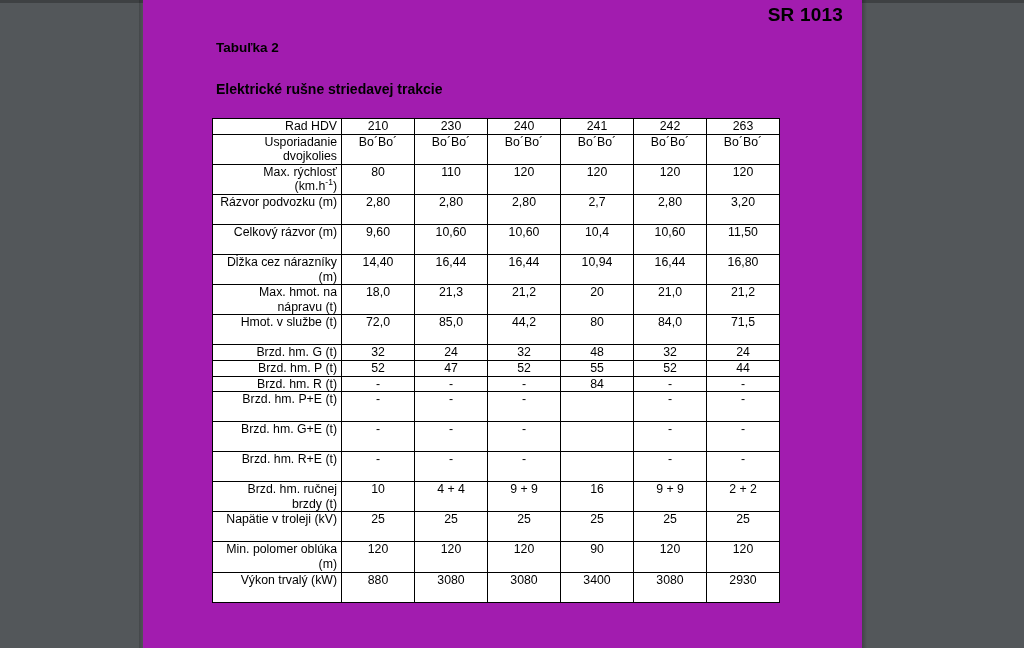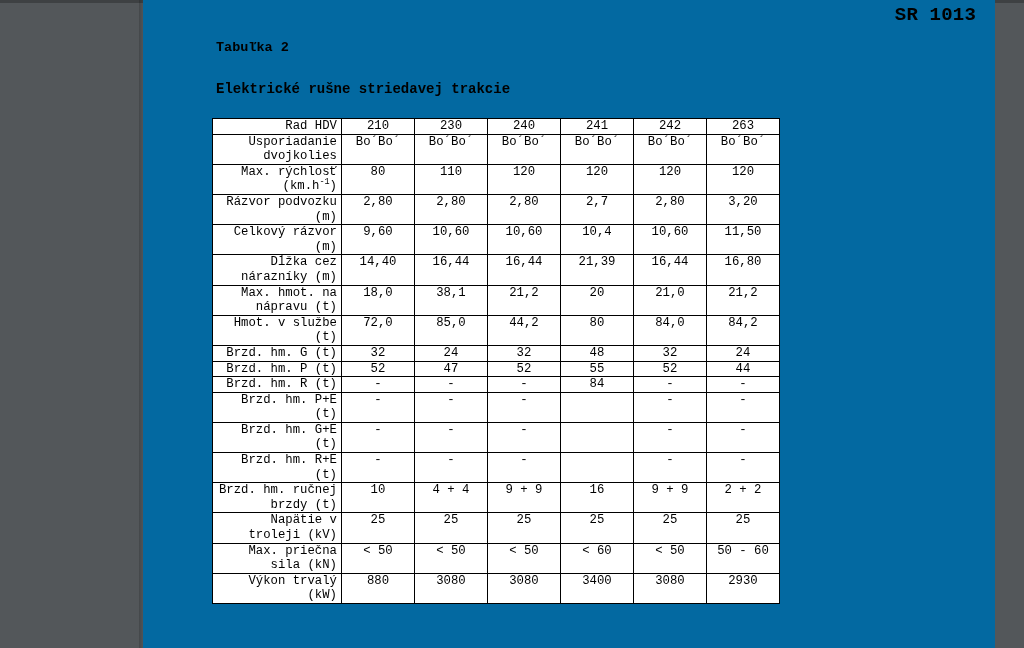--- a/index.html
+++ b/index.html
@@ -23,25 +23,24 @@
     position: absolute;
     top: 0; left: 0;
     width: 1024px;
     height: 3px;
     background: #3e4143;
   }
   #page {
     position: absolute;
     top: 0;
     left: 143px;
-    width: 852px;
+    width: 719px;
     height: 648px;
-    background: #0369a1;
+    background: #a21caf;
     box-shadow: 0 0 0 0 rgba(0,0,0,0);
-    font-family: Liberation Mono, monospace;
   }
   #page-shadow-l {
     position: absolute;
     top: 0; left: 139px;
     width: 4px; height: 648px;
     background: linear-gradient(to right, rgba(0,0,0,0.18), rgba(0,0,0,0.04));
   }
   #page-shadow-r {
     position: absolute;
     top: 0; left: 862px;
@@ -173,41 +172,41 @@
             <td class="val">10,60</td>
             <td class="val">10,4</td>
             <td class="val">10,60</td>
             <td class="val">11,50</td>
           </tr>
           <tr class="tall">
             <td class="label">Dĺžka cez nárazníky (m)</td>
             <td class="val">14,40</td>
             <td class="val">16,44</td>
             <td class="val">16,44</td>
-            <td class="val">21,39</td>
+            <td class="val">10,94</td>
             <td class="val">16,44</td>
             <td class="val">16,80</td>
           </tr>
           <tr class="tall">
             <td class="label">Max. hmot. na nápravu (t)</td>
             <td class="val">18,0</td>
-            <td class="val">38,1</td>
+            <td class="val">21,3</td>
             <td class="val">21,2</td>
             <td class="val">20</td>
             <td class="val">21,0</td>
             <td class="val">21,2</td>
           </tr>
           <tr class="tall">
             <td class="label">Hmot. v službe (t)</td>
             <td class="val">72,0</td>
             <td class="val">85,0</td>
             <td class="val">44,2</td>
             <td class="val">80</td>
             <td class="val">84,0</td>
-            <td class="val">84,2</td>
+            <td class="val">71,5</td>
           </tr>
           <tr>
             <td class="label">Brzd. hm. G (t)</td>
             <td class="val">32</td>
             <td class="val">24</td>
             <td class="val">32</td>
             <td class="val">48</td>
             <td class="val">32</td>
             <td class="val">24</td>
           </tr>
@@ -268,27 +267,27 @@
           <tr class="tall">
             <td class="label">Napätie v troleji (kV)</td>
             <td class="val">25</td>
             <td class="val">25</td>
             <td class="val">25</td>
             <td class="val">25</td>
             <td class="val">25</td>
             <td class="val">25</td>
           </tr>
           <tr class="tall">
-            <td class="label">Max. priečna sila (kN)</td>
-            <td class="val">&lt; 50</td>
-            <td class="val">&lt; 50</td>
-            <td class="val">&lt; 50</td>
-            <td class="val">&lt; 60</td>
-            <td class="val">&lt; 50</td>
-            <td class="val">50 - 60</td>
+            <td class="label">Min. polomer oblúka (m)</td>
+            <td class="val">120</td>
+            <td class="val">120</td>
+            <td class="val">120</td>
+            <td class="val">90</td>
+            <td class="val">120</td>
+            <td class="val">120</td>
           </tr>
           <tr class="tall">
             <td class="label">Výkon trvalý (kW)</td>
             <td class="val">880</td>
             <td class="val">3080</td>
             <td class="val">3080</td>
             <td class="val">3400</td>
             <td class="val">3080</td>
             <td class="val">2930</td>
           </tr>

